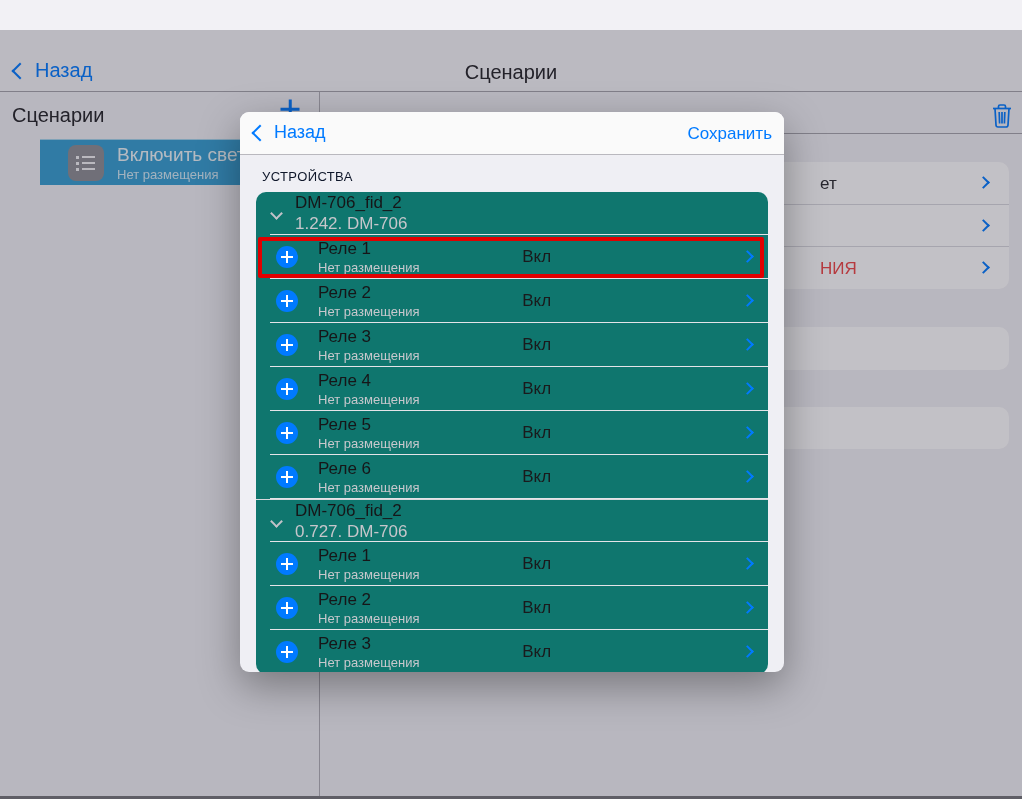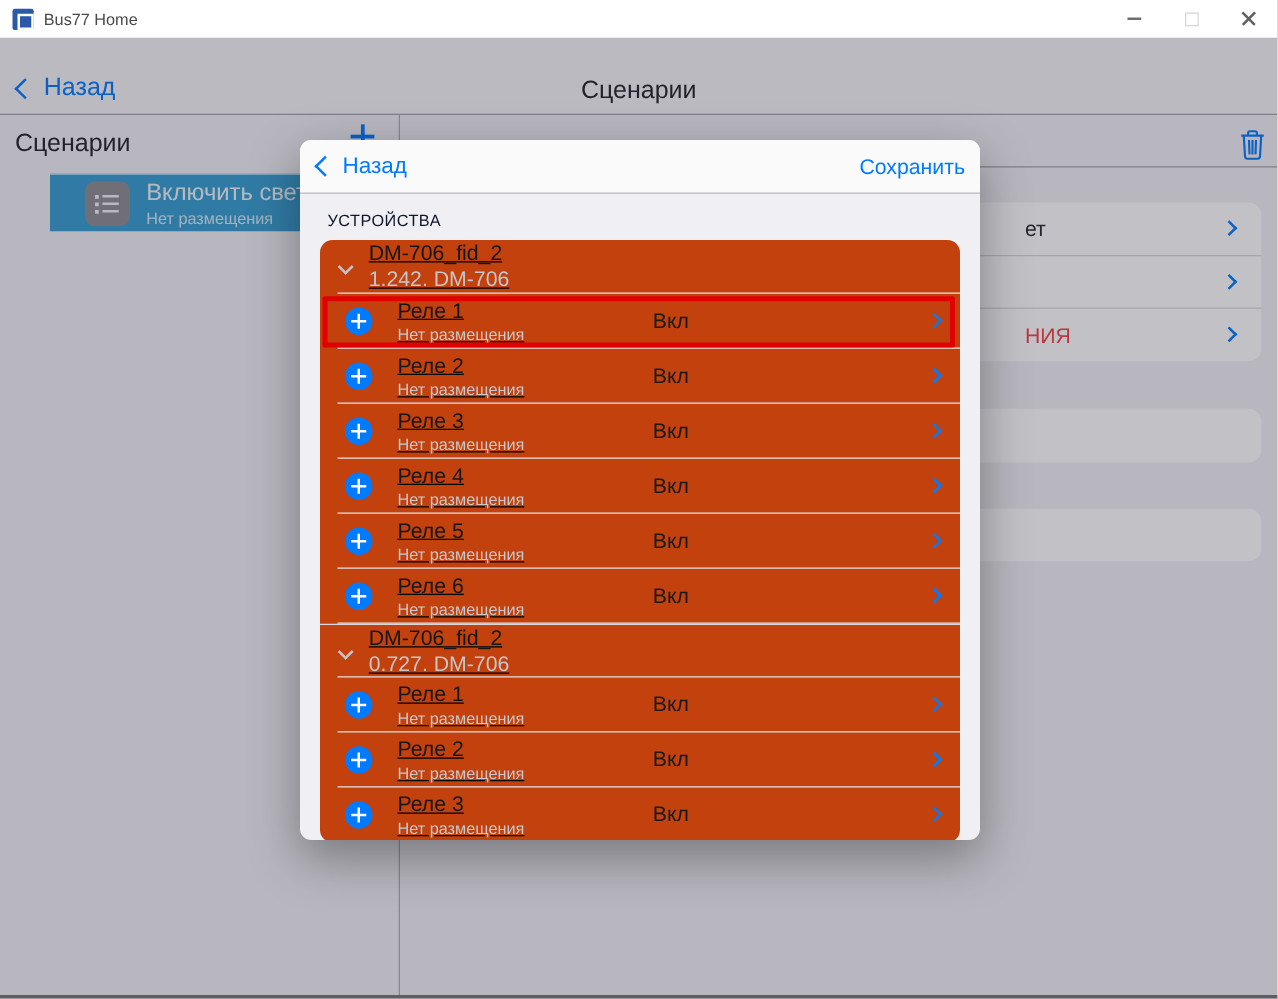--- a/index.html
+++ b/index.html
@@ -62,21 +62,21 @@
   .dim-overlay{position:absolute;top:0;left:0;right:0;bottom:0;background:var(--overlay);z-index:2;}
 
   
   .modal{position:absolute;left:240px;top:112px;width:544px;height:560px;background:#efeff4;border-radius:9px;z-index:10;overflow:hidden;box-shadow:0 14px 40px rgba(0,0,0,0.35);}
   .modal-header{position:absolute;top:0;left:0;right:0;height:43px;background:#fafafa;border-bottom:1px solid #b9b8be;}
   .m-back{position:absolute;left:14px;top:10px;display:flex;align-items:center;gap:8px;color:var(--accent);font-size:18px;cursor:default;}
   .m-title{position:absolute;top:12px;left:0;width:100%;text-align:center;font-size:17px;color:#141416;}
   .m-save{position:absolute;right:12px;top:12px;color:var(--accent);font-size:17px;cursor:default;}
   .modal-body{position:absolute;top:43px;left:0;right:0;bottom:0;overflow:hidden;}
   .section-label{margin:14px 0 8px 22px;font-size:13px;color:#0f172a;letter-spacing:0.4px;}
-  .device-card{margin:0 16px;background:#c2410c;border-radius:10px;overflow:hidden;text-decoration:underline;}
+  .device-card{margin:0 16px;background:#0f766e;border-radius:10px;overflow:hidden;}
 
   .group-row{position:relative;height:43px;display:flex;align-items:center;padding-left:16px;border-top:1px solid #d8d8dc;}
   .group-row.first{border-top:none;}
   .group-row::after{content:"";position:absolute;left:14px;right:0;bottom:0;height:1px;background:#e4e4e8;}
   .gtexts{margin-left:14px;}
   .gtitle{font-size:17px;color:#161618;}
   .gsub{font-size:17px;color:#c6c6cb;margin-top:1px;}
 
   .item-row{position:relative;height:44px;display:flex;align-items:center;padding-left:20px;}
   .item-row::after{content:"";position:absolute;left:14px;right:0;bottom:0;height:1px;background:#e4e4e8;}
@@ -97,35 +97,20 @@
   .chev.down{border-color:#c2c2c8;transform:rotate(135deg);}
 
   
   .red-box{position:absolute;left:18px;top:125px;width:506px;height:41px;border:4px solid var(--highlight);border-radius:2px;z-index:5;pointer-events:none;}
 </style>
 </head>
 <body>
 
 <div class="window">
 
-  <div class="titlebar">
-    <span class="win-logo"></span>
-    <span class="win-title">Bus77 Home</span>
-    <div class="caption-group">
-      <div class="caption-btn">
-          <span class="min-glyph"></span>
-        </div>
-      <div class="caption-btn">
-          <span class="max-glyph"></span>
-        </div>
-      <div class="caption-btn">
-          <span class="close-glyph"></span>
-        </div>
-    </div>
-  </div>
 
   <div class="app">
 
     <div class="top-header">
       <div class="back-btn">
         <span class="chev left"></span>
         <span>Назад</span>
       </div>
       <div class="top-title">Сценарии</div>
     </div>

